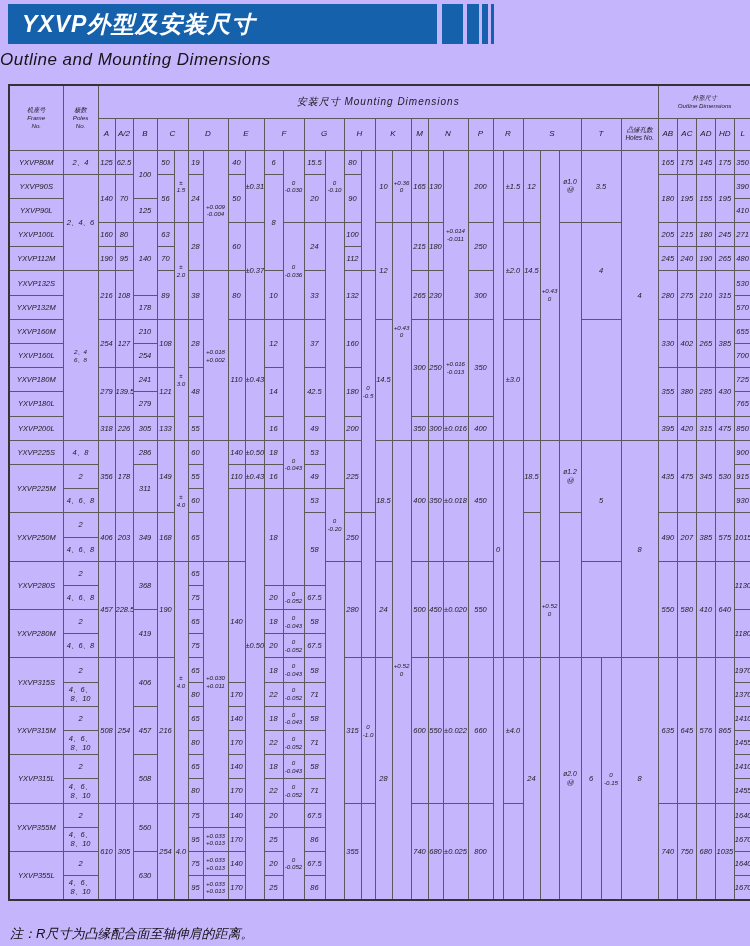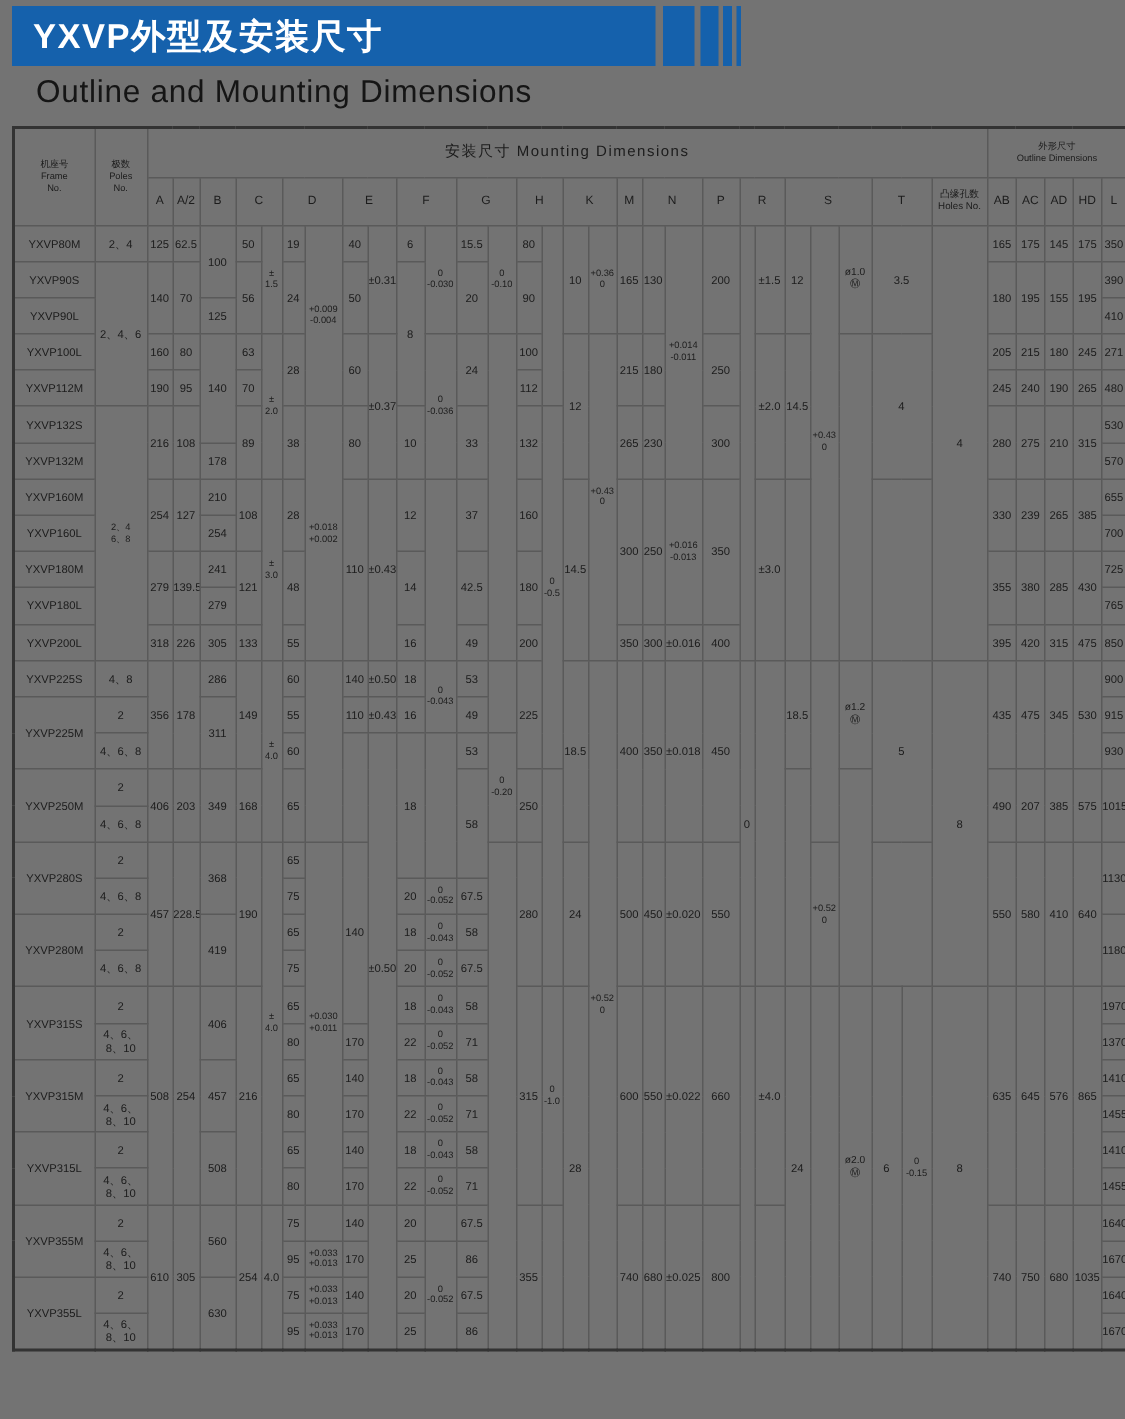--- a/index.html
+++ b/index.html
@@ -1,27 +1,27 @@
 <!DOCTYPE html>
 <html><head>
 <meta charset="utf-8">
 <style>
   html,body{margin:0;padding:0;background:#fff;}
   body{width:750px;height:946px;font-family:"Liberation Sans","DejaVu Sans",sans-serif;position:relative;}
-  .page{position:absolute;inset:0;background:#737373;}
+  .page{position:absolute;inset:0;background:#c4b5fd;font-style:italic;}
   
   .banner-row{position:absolute;left:8px;top:4px;height:40px;width:734px;}
   .banner{position:absolute;left:0;top:0;width:429px;height:40px;display:flex;align-items:center;}
   .banner-title{color:#fff;font-size:23px;font-weight:bold;padding-left:14px;letter-spacing:1px;white-space:nowrap;}
   .stripe{position:absolute;top:0;height:40px;}
   .s1{left:434px;width:21px;}
   .s2{left:459px;width:12px;}
   .s3{left:474px;width:6px;}
   .s4{left:483px;width:3px;}
-  .subtitle{position:absolute;left:24px;top:50px;font-size:21px;color:#151515;letter-spacing:0.5px;text-align:right;}
+  .subtitle{position:absolute;left:0;top:50px;font-size:17px;color:#151515;letter-spacing:0.5px;text-align:right;}
   
   .tbl-wrap{position:absolute;left:8px;top:84px;width:735px;}
   table{border-collapse:collapse;table-layout:fixed;width:735px;}
   td,th{border:1px solid #5a5a5a;text-align:center;vertical-align:middle;padding:0;color:#1c1c1c;
         font-size:7.5px;line-height:1.2;white-space:pre-line;overflow:hidden;font-weight:normal;}
   table{border:2px solid #333;}
   thead td{font-size:8px;}
   td.hd-cjk{font-size:9px;line-height:1.25;}
   td.hd-span{font-size:10px;letter-spacing:1px;}
   td.hd-holes{font-size:6.5px;}
@@ -286,21 +286,21 @@
             <td rowspan="5">14.5</td>
             <td rowspan="4">300</td>
             <td rowspan="4">250</td>
             <td rowspan="4" class="two">+0.016
 -0.013</td>
             <td rowspan="4">350</td>
             <td rowspan="5">±3.0</td>
             <td rowspan="5"></td>
             <td rowspan="5" colspan="2"></td>
             <td rowspan="2">330</td>
-            <td rowspan="2">239</td>
+            <td rowspan="2">402</td>
             <td rowspan="2">265</td>
             <td rowspan="2">385</td>
             <td>655</td>
           </tr>
           <tr>
             <td class="frame">YXVP160L</td>
             <td>254</td>
             <td>700</td>
           </tr>
           <tr>
@@ -634,13 +634,14 @@
 +0.013</td>
             <td>170</td>
             <td>25</td>
             <td>86</td>
             <td>1670</td>
           </tr>
         </tbody>
     </table>
   </div>
 
+  <div class="note">注：R尺寸为凸缘配合面至轴伸肩的距离。</div>
 </div>
 
 </body></html>

